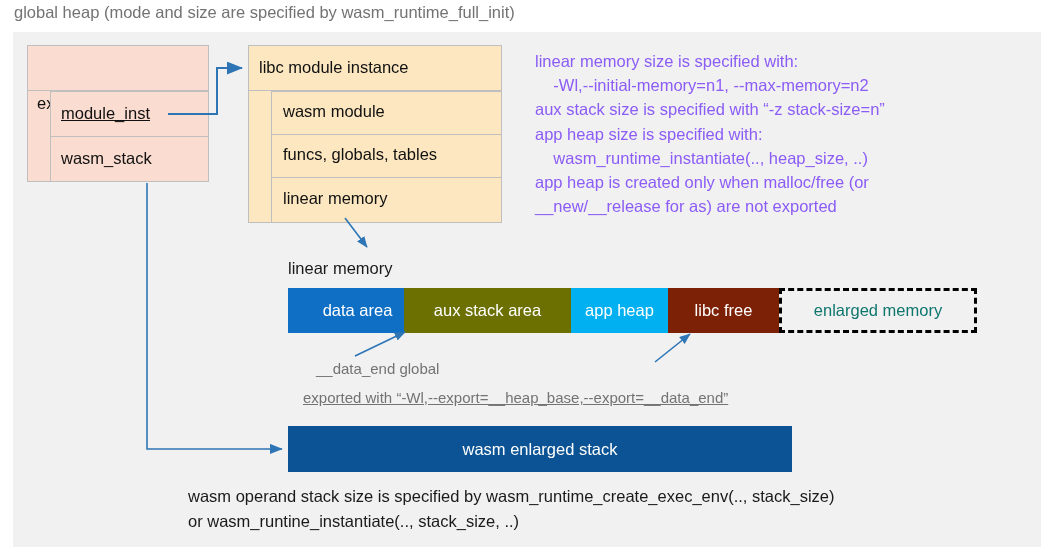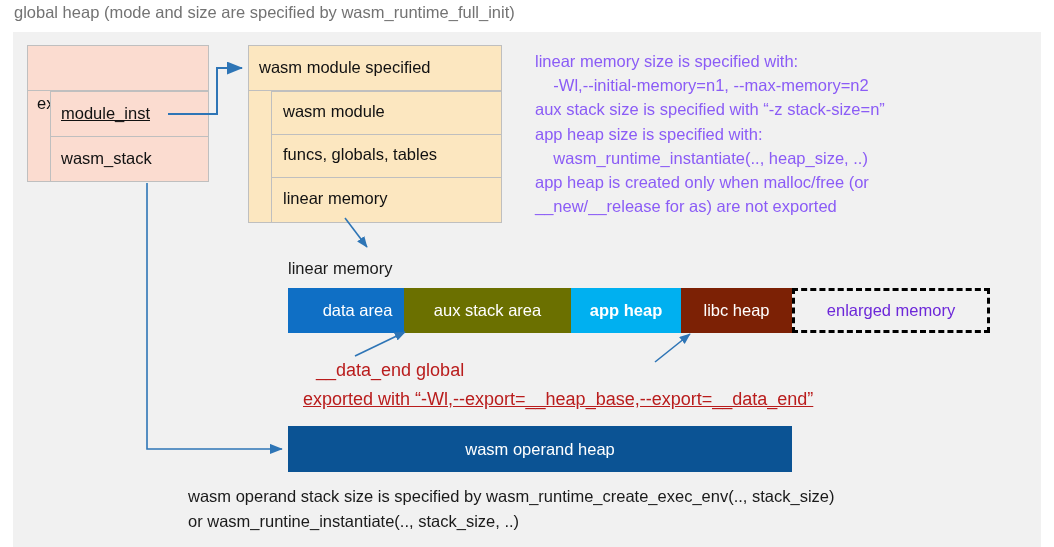--- a/index.html
+++ b/index.html
@@ -97,28 +97,28 @@
     align-items: center;
     justify-content: center;
     box-sizing: border-box;
     font-size: 16.5px;
     color: #ffffff;
     white-space: nowrap;
   }
   .mem-seg.dashed {
     border: 3px dashed #000000;
     background: #f1f1f1;
-    color: #6d28d9;
+    color: #0f766e;
   }
 
   
   .ann {
     position: absolute;
-    font-size: 18px;
-    color: #b91c1c;
+    font-size: 15px;
+    color: #737373;
     white-space: nowrap;
   }
   .ann-data-end  { left: 316px; top: 360px; }
   .ann-heap-base { left: 597px; top: 365px; }
   .ann-exported  { left: 303px; top: 389px; text-decoration: underline; }
 
   
   .op-stack {
     position: absolute;
     left: 288px;
@@ -165,50 +165,50 @@
   <div class="box exec-env-head"></div>
   <div class="box-label exec-env-head-label">exec_env</div>
   <div class="box exec-env-inner-col"></div>
   <div class="box mod-inst-row"></div>
   <div class="box-label mod-inst-label">module_inst</div>
   <div class="box wasm-stack-row"></div>
   <div class="box-label wasm-stack-label">wasm_stack</div>
 
   <div class="box mod-outer"></div>
   <div class="box mod-head"></div>
-  <div class="box-label mod-head-label">wasm module specified</div>
+  <div class="box-label mod-head-label">libc module instance</div>
   <div class="box mod-inner-col"></div>
   <div class="box mod-r1"></div>
   <div class="box-label mod-r1-label">wasm module</div>
   <div class="box mod-r2"></div>
   <div class="box-label mod-r2-label">funcs, globals, tables</div>
   <div class="box mod-r3"></div>
   <div class="box-label mod-r3-label">linear memory</div>
 
   <div class="info-text">linear memory size is specified with:
     -Wl,--initial-memory=n1, --max-memory=n2
 aux stack size is specified with “-z stack-size=n”
 app heap size is specified with:
     wasm_runtime_instantiate(.., heap_size, ..)
 app heap is created only when malloc/free (or
 __new/__release for as) are not exported</div>
 
   <div class="lm-caption">linear memory</div>
   <div class="mem-strip" id="mem-strip">
       <div class="mem-seg" style="width: 116px; background: rgb(15, 111, 197); padding-left: 23px;">data area</div>
       <div class="mem-seg" style="width: 167px; background: rgb(107, 112, 0);">aux stack area</div>
-      <div class="mem-seg" style="width: 110px; background: rgb(0, 176, 240); font-weight: bold;">app heap</div>
-      <div class="mem-seg" style="width: 111px; background: rgb(124, 33, 5);">libc heap</div>
+      <div class="mem-seg" style="width: 97px; background: rgb(0, 176, 240);">app heap</div>
+      <div class="mem-seg" style="width: 111px; background: rgb(124, 33, 5);">libc free</div>
       <div class="mem-seg dashed" style="width: 198px;">enlarged memory</div>
     </div>
 
   <div class="ann ann-data-end">__data_end global</div>
   <div class="ann ann-exported">exported with “-Wl,--export=__heap_base,--export=__data_end”</div>
 
-  <div class="op-stack">wasm operand heap</div>
+  <div class="op-stack">wasm enlarged stack</div>
   <div class="bottom-text">wasm operand stack size is specified by wasm_runtime_create_exec_env(.., stack_size)
 or wasm_runtine_instantiate(.., stack_size, ..)</div>
 
   <svg class="connectors" viewBox="0 0 1054 547">
     <defs>
       <marker id="ah" markerWidth="9" markerHeight="9" refX="7.5" refY="3.2" orient="auto">
         <path d="M0,0 L8,3.2 L0,6.4 z" fill="#2e75b6"></path>
       </marker>
       <marker id="ah2" markerWidth="8" markerHeight="8" refX="6.5" refY="2.8" orient="auto">
         <path d="M0,0 L7,2.8 L0,5.6 z" fill="#2e75b6"></path>

